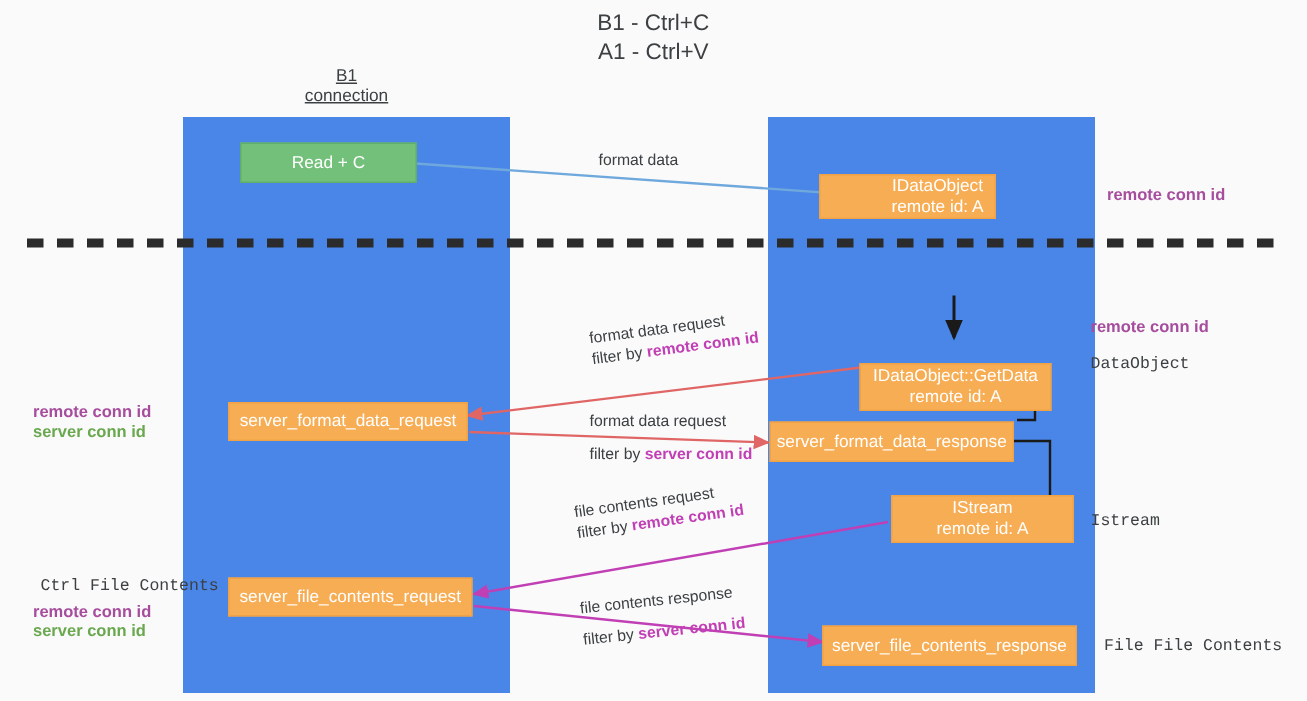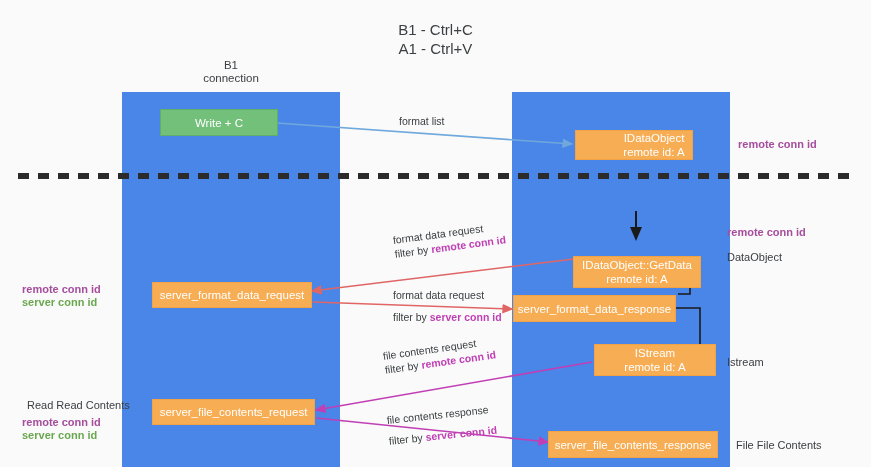--- a/index.html
+++ b/index.html
@@ -3,36 +3,37 @@
 <meta charset="utf-8">
 <style>
   html,body{margin:0;padding:0;}
   body{
     width:871px;height:467px;
     background:#fafafa;
     font-family:"Liberation Sans", sans-serif;
     overflow:hidden;
     position:relative;
   }
-  #stage{position:absolute;left:0;top:0;width:871px;height:434px;margin-top:14px;}
+  #stage{position:absolute;left:0;top:0;width:871px;height:434px;}
 
   .abs{position:absolute;}
 
   
   #title{
     left:0;top:6px;width:871px;
     text-align:center;
     font-size:15px;color:#3c4043;line-height:19px;
     white-space:pre-line;
   }
 
   
   .lane-head{
     text-align:center;font-size:11.5px;color:#3c4043;line-height:13px;
     white-space:pre-line;
+    text-decoration:underline;
   }
   #head-b1{left:122px;top:45px;width:218px;}
   #head-a1{left:512px;top:45px;width:218px;}
 
   
   .lane{background:#4a86e8;}
   #lane-b1{left:122px;top:78px;width:218px;height:384px;}
   #lane-a1{left:512px;top:78px;width:218px;height:384px;}
 
   
@@ -44,21 +45,21 @@
     text-align:center;
     white-space:pre-line;
   }
   .box.green{background:#6aa84f;background:#72c07a;border:1px solid #5fae6b;}
   .box.orange{background:#f6b26b;background:#f7ad54;border:1px solid #f0a245;}
 
   
   .side{font-size:11px;line-height:14px;}
   .purple{color:#a64d9e;font-weight:bold;}
   .green-t{color:#6aa84f;font-weight:bold;}
-  .plain{color:#3c4043;}
+  .plain{color:#3c4043;font-family:Liberation Mono, monospace;}
 
   
   .edge-label{
     font-size:10.5px;color:#3c4043;line-height:14px;
     white-space:nowrap;
   }
   .edge-label .hl-purple{color:#c13fb5;font-weight:bold;}
   .edge-label .hl-magenta{color:#c13fb5;font-weight:bold;}
 
   
@@ -106,41 +107,41 @@
 
     <path d="M676,294 L700,294 L700,355 L716,355" fill="none" stroke="#1a1a1a" stroke-width="1.6"></path>
 
     <path d="M690,258 L690,280 L678,280" fill="none" stroke="#1a1a1a" stroke-width="1.6"></path>
 
     <line x1="592" y1="348" x2="316" y2="396" stroke="#c13fb5" stroke-width="1.6" marker-end="url(#ah-magenta)"></line>
 
     <line x1="316" y1="404" x2="548" y2="428" stroke="#c13fb5" stroke-width="1.6" marker-end="url(#ah-magenta)"></line>
   </svg>
 
-  <div class="abs box green" style="left:160px;top:95px;width:118px;height:27px;">Write + C</div>
+  <div class="abs box green" style="left:160px;top:95px;width:118px;height:27px;">Read + C</div>
 
-  <div class="abs box orange" style="left:575px;top:116px;width:118px;height:30px;padding-left:40px;">IDataObject
+  <div class="abs box orange" style="left:546px;top:116px;width:118px;height:30px;padding-left:40px;">IDataObject
 remote id: A</div>
 
 
   <div class="abs box orange" style="left:573px;top:242px;width:128px;height:32px;">IDataObject::GetData
 remote id: A</div>
 
   <div class="abs box orange" style="left:152px;top:268px;width:160px;height:26px;">server_format_data_request</div>
 
   <div class="abs box orange" style="left:513px;top:281px;width:163px;height:27px;">server_format_data_response</div>
 
   <div class="abs box orange" style="left:594px;top:330px;width:122px;height:32px;">IStream
 remote id: A</div>
 
   <div class="abs box orange" style="left:152px;top:385px;width:163px;height:26px;">server_file_contents_request</div>
 
   <div class="abs box orange" style="left:548px;top:417px;width:170px;height:27px;">server_file_contents_response</div>
 
-  <div class="abs edge-label" style="left:399px;top:100px;">format list</div>
+  <div class="abs edge-label" style="left:399px;top:100px;">format data</div>
 
   <div class="abs edge-label" style="left:392px;top:219px;transform:rotate(-7.5deg);transform-origin:left top;">
     <div>format data request</div>
     <div><span>filter by </span><span class="hl-purple">remote conn id</span></div>
   </div>
 
   <div class="abs edge-label" style="left:393px;top:274px;">
     <div>format data request</div>
     <div style="margin-top:8px;"><span>filter by </span><span class="hl-magenta">server conn id</span></div>
   </div>
@@ -161,17 +162,17 @@
 
   <div class="abs side plain" style="left:727px;top:236px;">DataObject</div>
 
   <div class="abs side plain" style="left:727px;top:341px;">Istream</div>
 
   <div class="abs side plain" style="left:736px;top:424px;">File File Contents</div>
 
   <div class="abs side purple" style="left:22px;top:268px;">remote conn id</div>
   <div class="abs side green-t" style="left:22px;top:281px;">server conn id</div>
 
-  <div class="abs side plain" style="left:27px;top:384px;">Read Read Contents</div>
+  <div class="abs side plain" style="left:27px;top:384px;">Ctrl File Contents</div>
   <div class="abs side purple" style="left:22px;top:401px;">remote conn id</div>
   <div class="abs side green-t" style="left:22px;top:414px;">server conn id</div>
 
 </div>
 
 </body></html>

